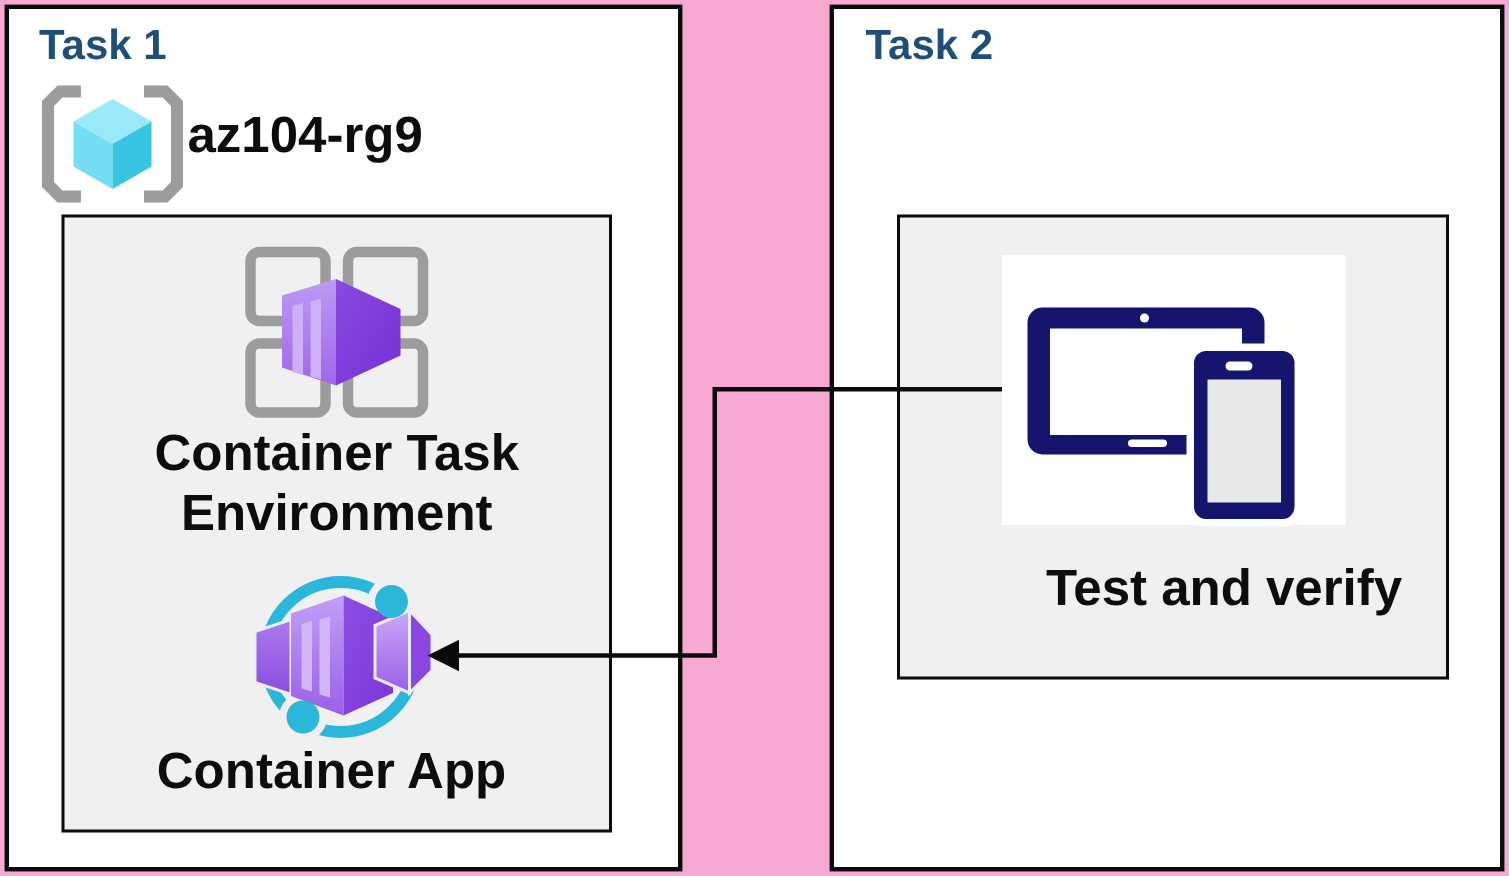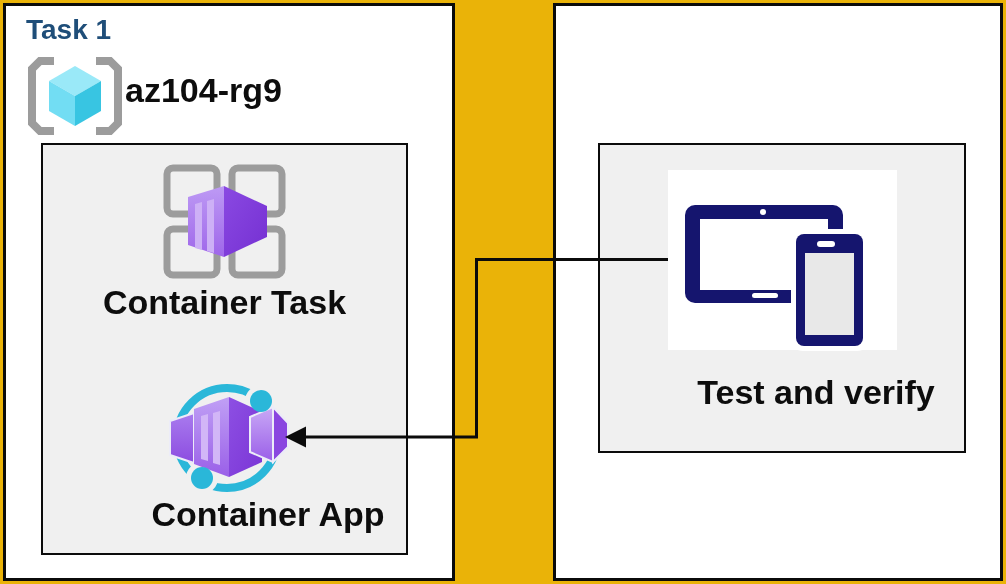--- a/index.html
+++ b/index.html
@@ -5,21 +5,21 @@
   html, body {
     margin: 0;
     padding: 0;
     background: #ffffff;
     font-family: "Liberation Sans", "DejaVu Sans", sans-serif;
   }
   #stage {
     position: relative;
     width: 1006px;
     height: 584px;
-    background: #eab308;
+    background: #f9a8d4;
     overflow: hidden;
   }
   .task-box {
     position: absolute;
     box-sizing: border-box;
     border: 3px solid var(--border-black, #0b0b0b);
     background: #ffffff;
   }
   #task1-box { left: 3px;   top: 3px; width: 452px; height: 578px; }
   #task2-box { left: 553px; top: 3px; width: 450px; height: 578px; }
@@ -61,45 +61,47 @@
     white-space: nowrap;
   }
   #rg-label {
     position: absolute;
     left: 125px; top: 70px;
     font-size: 34px; line-height: 40px;
     font-weight: 700; color: #0d0d0d;
     white-space: nowrap;
   }
   #env-label   { left: 41px;  top: 282px; width: 367px; }
-  #app-label   { left: 41px;  top: 494px; width: 360px; padding-left: 47px; }
+  #app-label   { left: 41px;  top: 494px; width: 360px; }
   #verify-label{ left: 598px; top: 372px; width: 436px; }
 
   #icon-layer {
     position: absolute;
     left: 0; top: 0;
     width: 1006px; height: 584px;
     pointer-events: none;
   }
 </style>
 </head>
 <body>
 
 <div id="stage">
 
   <div id="task1-box" class="task-box"></div>
   <div id="task1-title" class="task-title">Task 1</div>
   <div id="rg-label">az104-rg9</div>
   <div id="task1-panel" class="panel"></div>
   <div id="env-label" class="node-label">
     <div>Container Task</div>
+    <div>Environment</div>
   </div>
   <div id="app-label" class="node-label">Container App</div>
 
   <div id="task2-box" class="task-box"></div>
+  <div id="task2-title" class="task-title">Task 2</div>
   <div id="task2-panel" class="panel"></div>
   <div id="icon-white-box"></div>
   <div id="verify-label" class="node-label">Test and verify</div>
 
   <svg id="icon-layer" viewBox="0 0 1006 584">
     <defs>
       <linearGradient id="gEnvLeft" x1="0" y1="0" x2="0" y2="1">
         <stop offset="0" stop-color="#bd9af4"></stop>
           <stop offset="1" stop-color="#9f66ea"></stop>
       </linearGradient>

